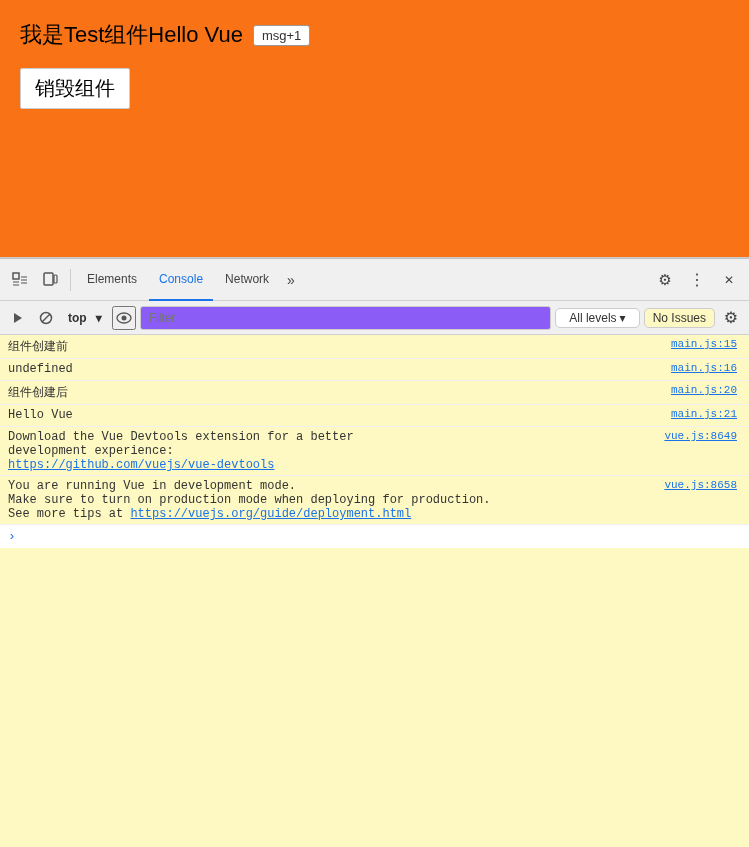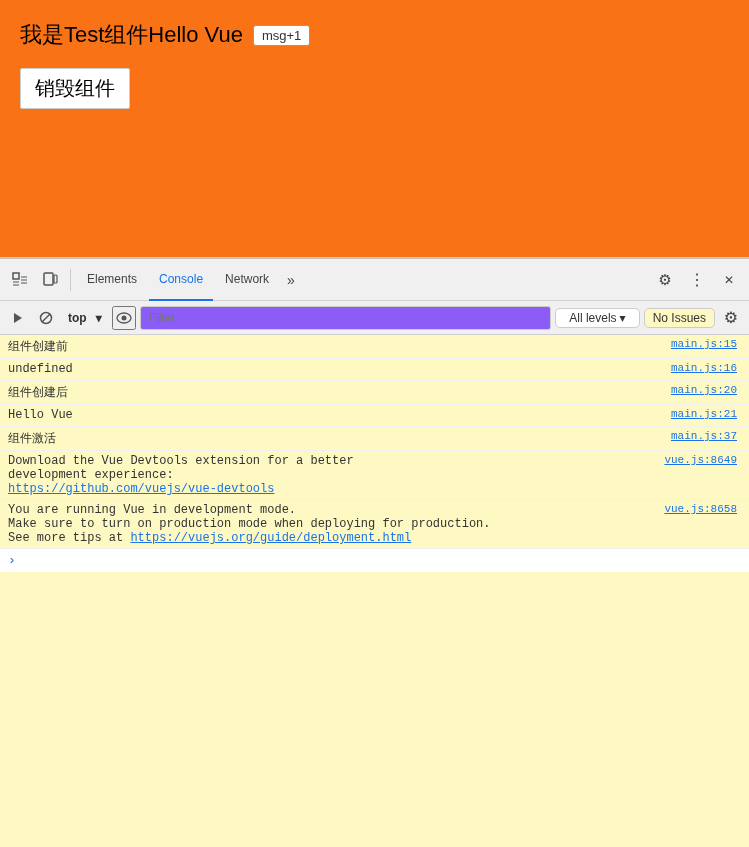--- a/index.html
+++ b/index.html
@@ -367,24 +367,20 @@
         <a class="console-link">main.js:16</a>
       </div>
       <div class="console-row">
         <span class="console-text">组件创建后</span>
         <a class="console-link">main.js:20</a>
       </div>
       <div class="console-row">
         <span class="console-text">Hello Vue</span>
         <a class="console-link">main.js:21</a>
       </div>
-      <div class="console-row">
-        <span class="console-text">组件激活</span>
-        <a class="console-link">main.js:37</a>
-      </div>
 
       <div class="console-row multiline">
         <div class="row-header">
           <span class="console-text">
             <span>Download the Vue Devtools extension for a better</span><br>
             <span>development experience:</span><br>
             <a class="link-blue">https://github.com/vuejs/vue-devtools</a>
           </span>
           <a class="console-link" style="margin-top:0;">vue.js:8649</a>
         </div>

